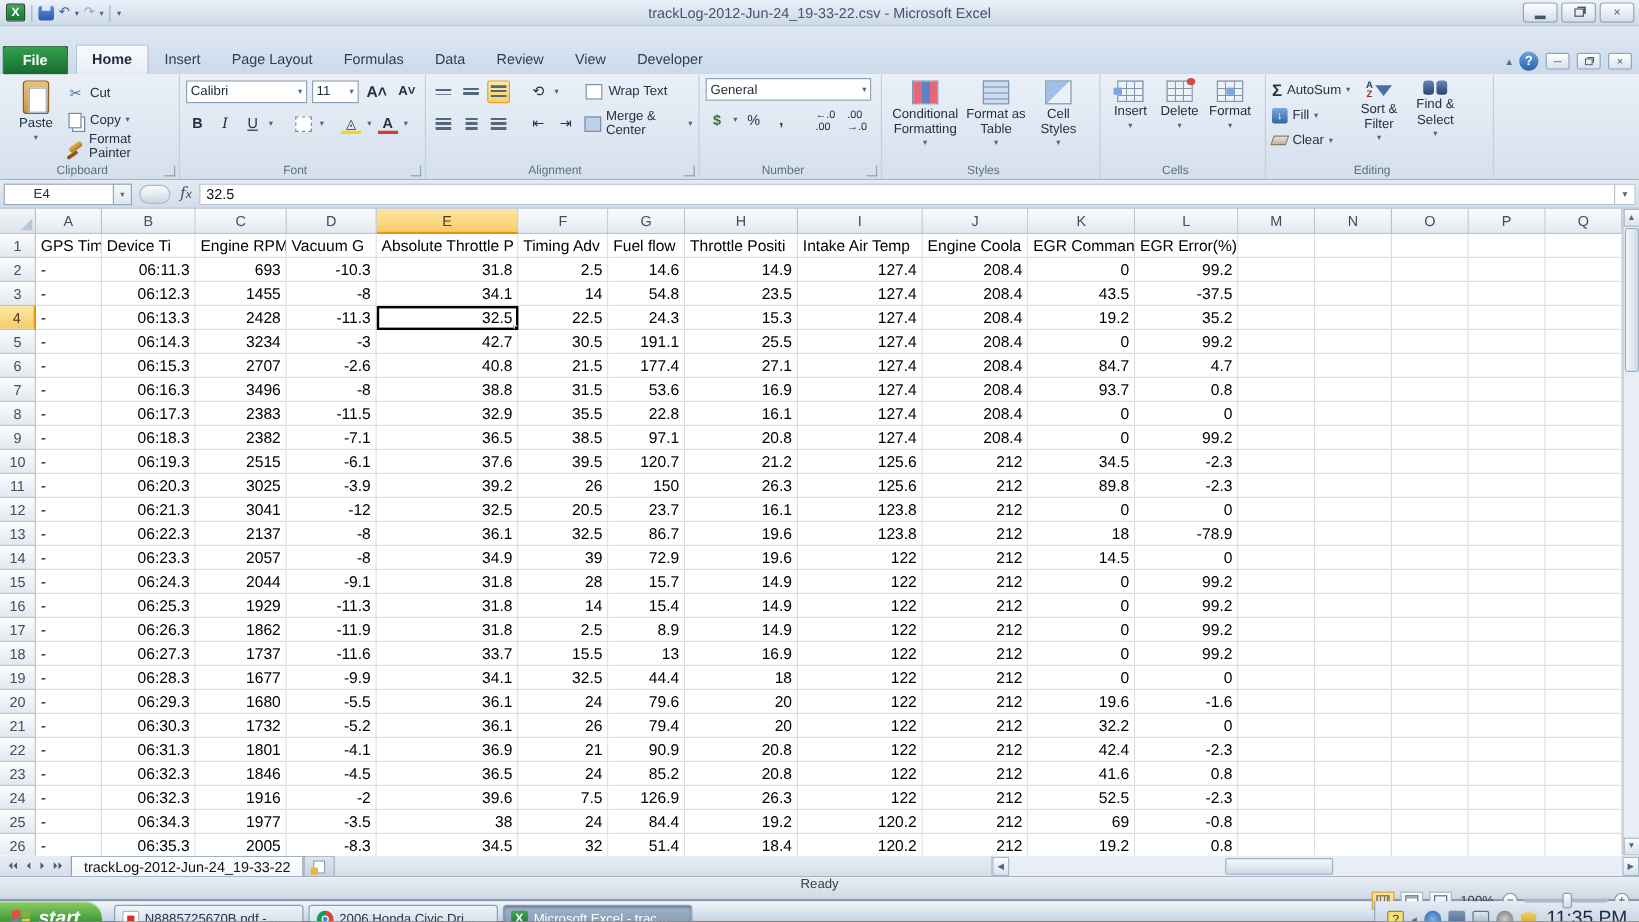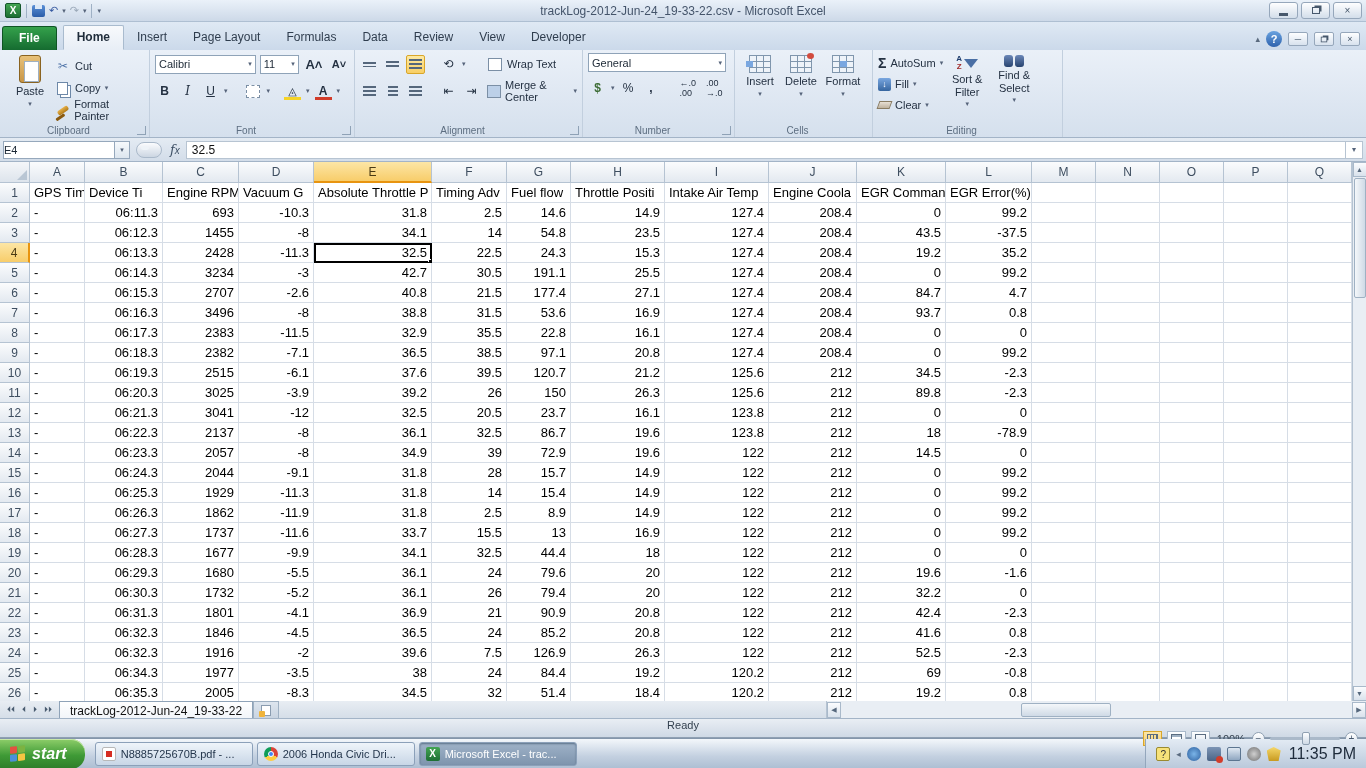--- a/index.html
+++ b/index.html
@@ -16,21 +16,21 @@
   .qbtn{font-size:11px;color:#3558a0;line-height:1;}
   .qbtn.dis{color:#9aa8b8;}
   .dd-small{font-size:7px;color:#55637a;}
   .wintitle{position:absolute;left:0;right:0;text-align:center;font-size:12px;color:#44546a;}
   .winbtns{margin-left:auto;display:flex;z-index:3;padding-right:4px;}
   .wbtn{width:29px;height:17px;border:1px solid #96a7bb;border-radius:3px;background:linear-gradient(#fefeff,#d3deea);display:flex;align-items:center;justify-content:center;font-size:10px;color:#47586c;margin-left:3px;}
   .wc-minbar{width:9px;height:3px;background:#47586c;margin-top:7px;}
   .wc-rest{width:8px;height:7px;border:1px solid #47586c;box-shadow:2px -2px 0 -0.5px #47586c;}
 
   
-  .tabrow{height:28px;background:linear-gradient(#dfe9f4,#cbd9ea);display:flex;align-items:flex-end;padding-left:2px;}
+  .tabrow{height:40px;background:linear-gradient(#dfe9f4,#cbd9ea);display:flex;align-items:flex-end;padding-left:2px;}
   .rtab{padding:4px 13px 5px;font-size:12px;color:#30auto;color:#2f3d4e;}
   .rtab.file{background:linear-gradient(#34a14b,#156b30);color:#fff;font-weight:bold;border-radius:3px 3px 0 0;padding:4px 16px 5px;margin-right:6px;border:1px solid #0e5424;border-bottom:none;}
   .rtab.active{background:linear-gradient(#f8fafc,#e8eef6);border:1px solid #a9bbce;border-bottom:1px solid #e8eef6;border-radius:2px 2px 0 0;font-weight:bold;color:#1f2c3a;}
   .tabrow-right{margin-left:auto;display:flex;align-items:center;gap:6px;padding:0 6px 3px;}
   .help-btn{width:16px;height:16px;border-radius:50%;background:linear-gradient(#6aa3e0,#2e62ad);color:#fff;font-weight:bold;font-size:11px;display:flex;align-items:center;justify-content:center;}
   .mini-wbtn{width:20px;height:14px;border:1px solid #96a7bb;border-radius:2px;background:linear-gradient(#fdfeff,#d8e2ee);display:flex;align-items:center;justify-content:center;font-size:9px;color:#47586c;}
   .chev{font-size:9px;color:#5a6a7e;}
 
   
   .ribbon{height:88px;background:linear-gradient(#eaf0f8,#d5e0ed);border-bottom:1px solid #a3b4c7;display:flex;align-items:stretch;}
@@ -73,21 +73,21 @@
   .az-ic .z{color:#a02a2a;}
   .funnel{width:0;height:0;border-left:7px solid transparent;border-right:7px solid transparent;border-top:9px solid #4a6fa5;}
   .binoc{width:20px;height:12px;position:relative;}
   .binoc:before,.binoc:after{content:"";position:absolute;top:0;width:9px;height:12px;border-radius:3px;background:linear-gradient(#6b87b8,#27436f);}
   .binoc:before{left:0;} .binoc:after{right:0;}
   .dollar-ic{font-size:12px;font-weight:bold;color:#3d6c35;}
   .pct-ic{font-size:12px;color:#243142;}
 
   
   .formulabar{height:24px;background:linear-gradient(#e4ebf3,#d3dde9);border-bottom:1px solid #a3b4c7;display:flex;align-items:center;padding:2px 3px;gap:0;}
-  .namebox{width:112px;height:18px;background:#fff;border:1px solid #96a8bc;display:flex;align-items:center;font-size:11px;color:#1c2835;}
+  .namebox{width:92px;height:18px;background:#fff;border:1px solid #96a8bc;display:flex;align-items:center;padding-left:24px;font-size:11px;color:#1c2835;}
   .nb-dd{width:15px;height:18px;border:1px solid #96a8bc;border-left:none;background:linear-gradient(#f6f9fc,#dde6ef);display:flex;align-items:center;justify-content:center;font-size:7px;color:#55637a;}
   .fx-oval{width:26px;height:16px;border-radius:8px;background:linear-gradient(#fbfcfe,#ccd6e2);border:1px solid #aab9ca;margin:0 6px;position:relative;}
   .fx-oval:after{content:"";position:absolute;left:4px;top:3px;width:8px;height:4px;border-radius:50%;background:#eef3f8;}
   .fx{font-family:"DejaVu Serif",serif;font-style:italic;font-size:13px;color:#3f5166;margin:0 6px 0 2px;}
   .fvalue{flex:1;height:18px;background:#fff;border:1px solid #b7c4d2;border-right:none;display:flex;align-items:center;padding-left:5px;font-size:12px;color:#111;}
   .fb-exp{width:18px;height:18px;background:#fff;border:1px solid #b7c4d2;display:flex;align-items:center;justify-content:center;font-size:8px;color:#55637a;}
 
   
   .gridwrap{position:relative;width:1366px;height:539px;display:flex;background:#fff;overflow:hidden;}
   #sheet{display:grid;width:1352px;height:541px;overflow:hidden;background:#fff;}
@@ -331,20 +331,38 @@
           <span class="fbtn" style="font-weight:bold">,</span>
           <span style="width:8px"></span>
           <span class="fbtn" style="font-size:9px">←.0<br>.00</span>
           <span class="fbtn" style="font-size:9px">.00<br>→.0</span>
         </div>
       </div>
       <div class="glabel">Number</div>
       <div class="launcher"></div>
     </div>
 
+    <div class="rgroup" style="width:182px">
+      <div class="bigbtn" style="width:62px">
+        <span class="cf-ic"></span>
+        <span>Conditional Formatting</span>
+          <span class="dd-small">▾</span>
+      </div>
+      <div class="bigbtn" style="width:56px">
+        <span class="tbl-ic"></span>
+        <span>Format as Table</span>
+          <span class="dd-small">▾</span>
+      </div>
+      <div class="bigbtn" style="width:48px">
+        <span class="cellstyles-ic"></span>
+        <span>Cell Styles</span>
+          <span class="dd-small">▾</span>
+      </div>
+      <div class="glabel">Styles</div>
+    </div>
 
     <div class="rgroup" style="width:138px">
       <div class="bigbtn" style="width:40px">
         <span class="cells-ic">
             <span class="acc" style="left:-4px;top:5px;background:#7aa7e0"></span>
           </span>
         <span>Insert</span>
           <span class="dd-small">▾</span>
       </div>
       <div class="bigbtn" style="width:42px">

